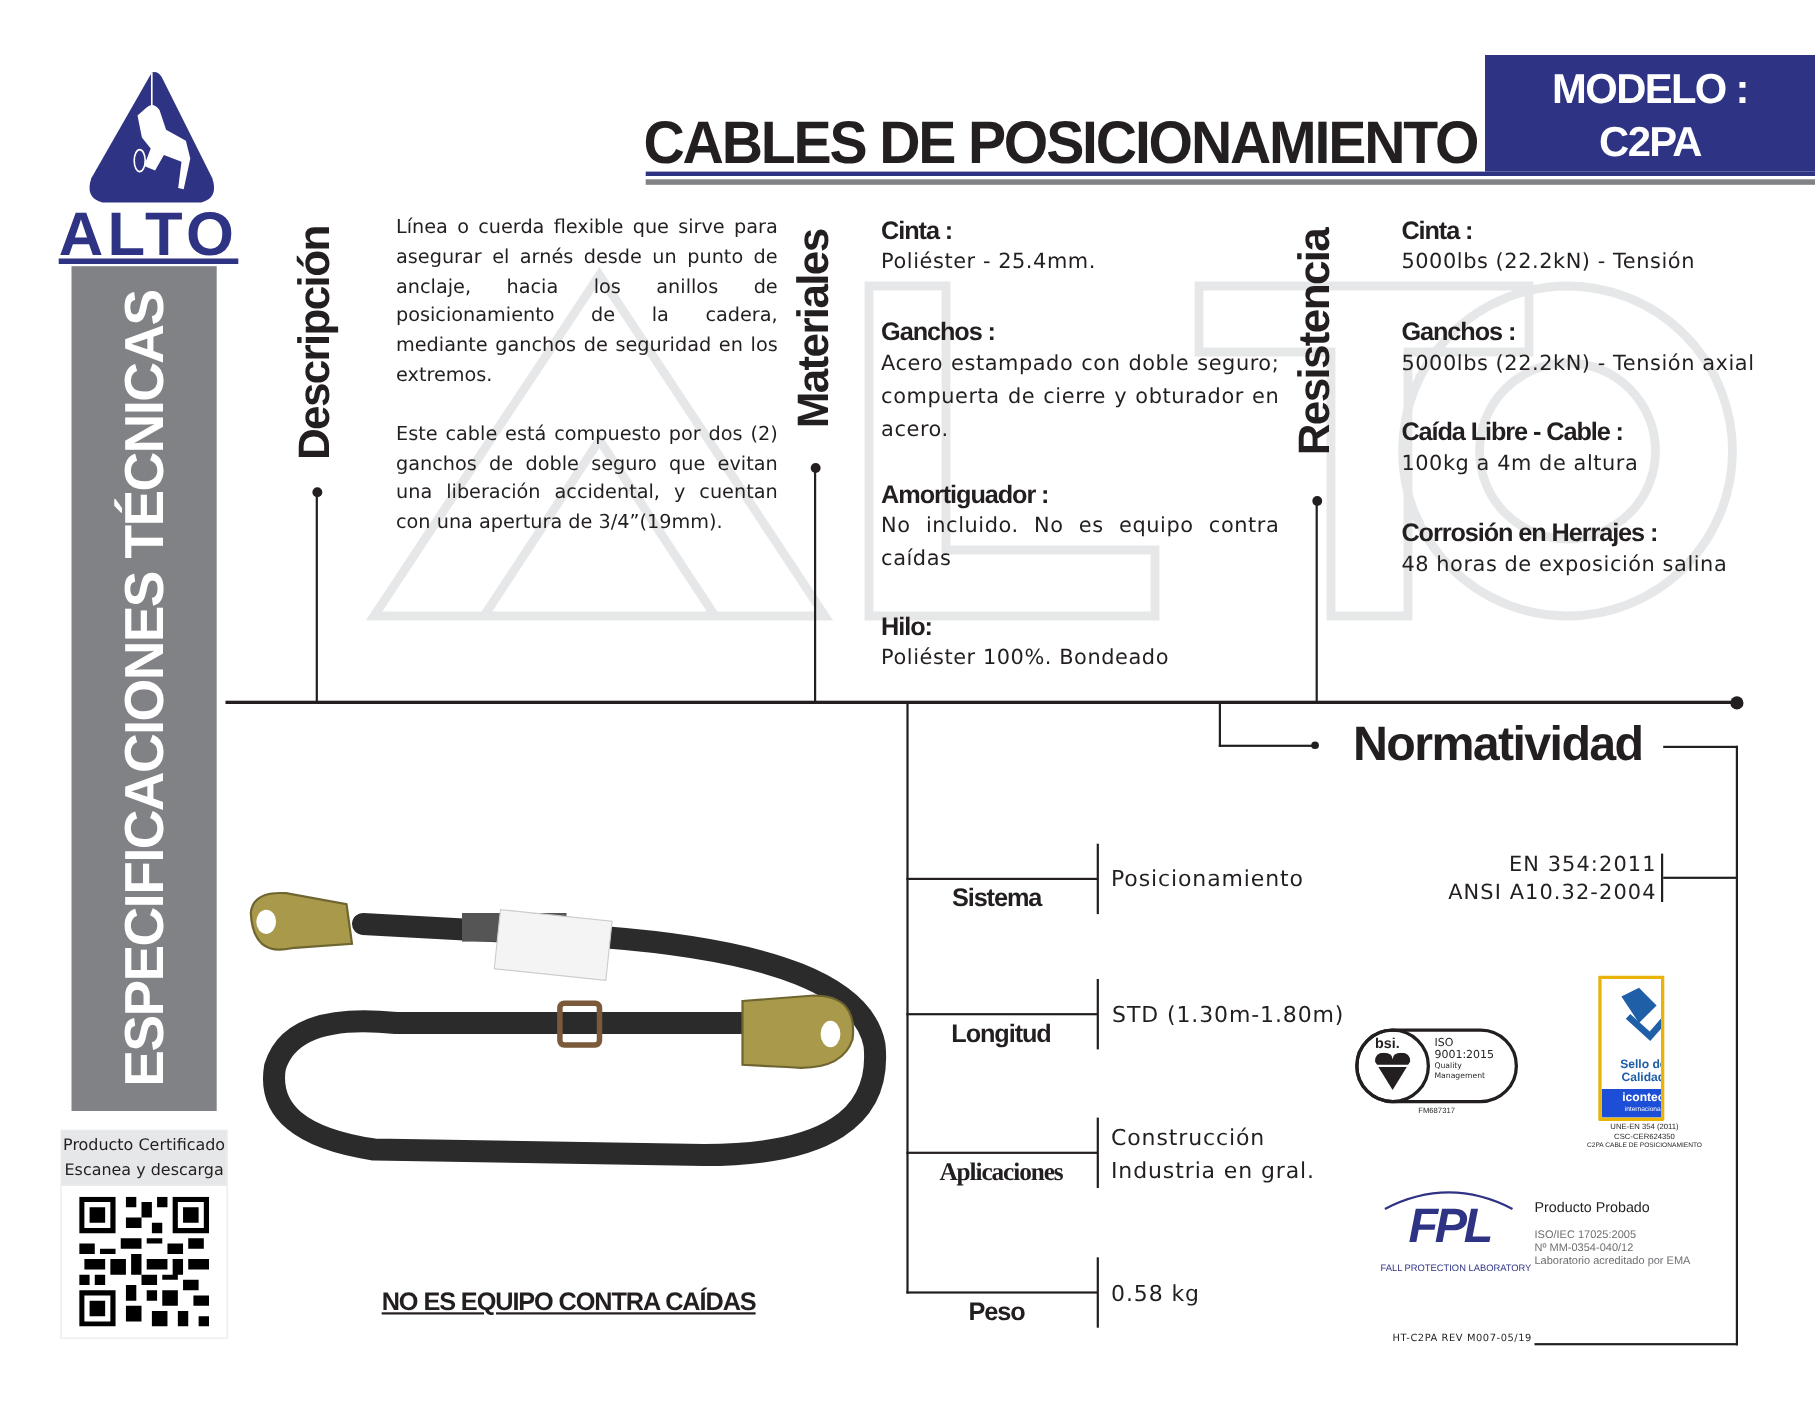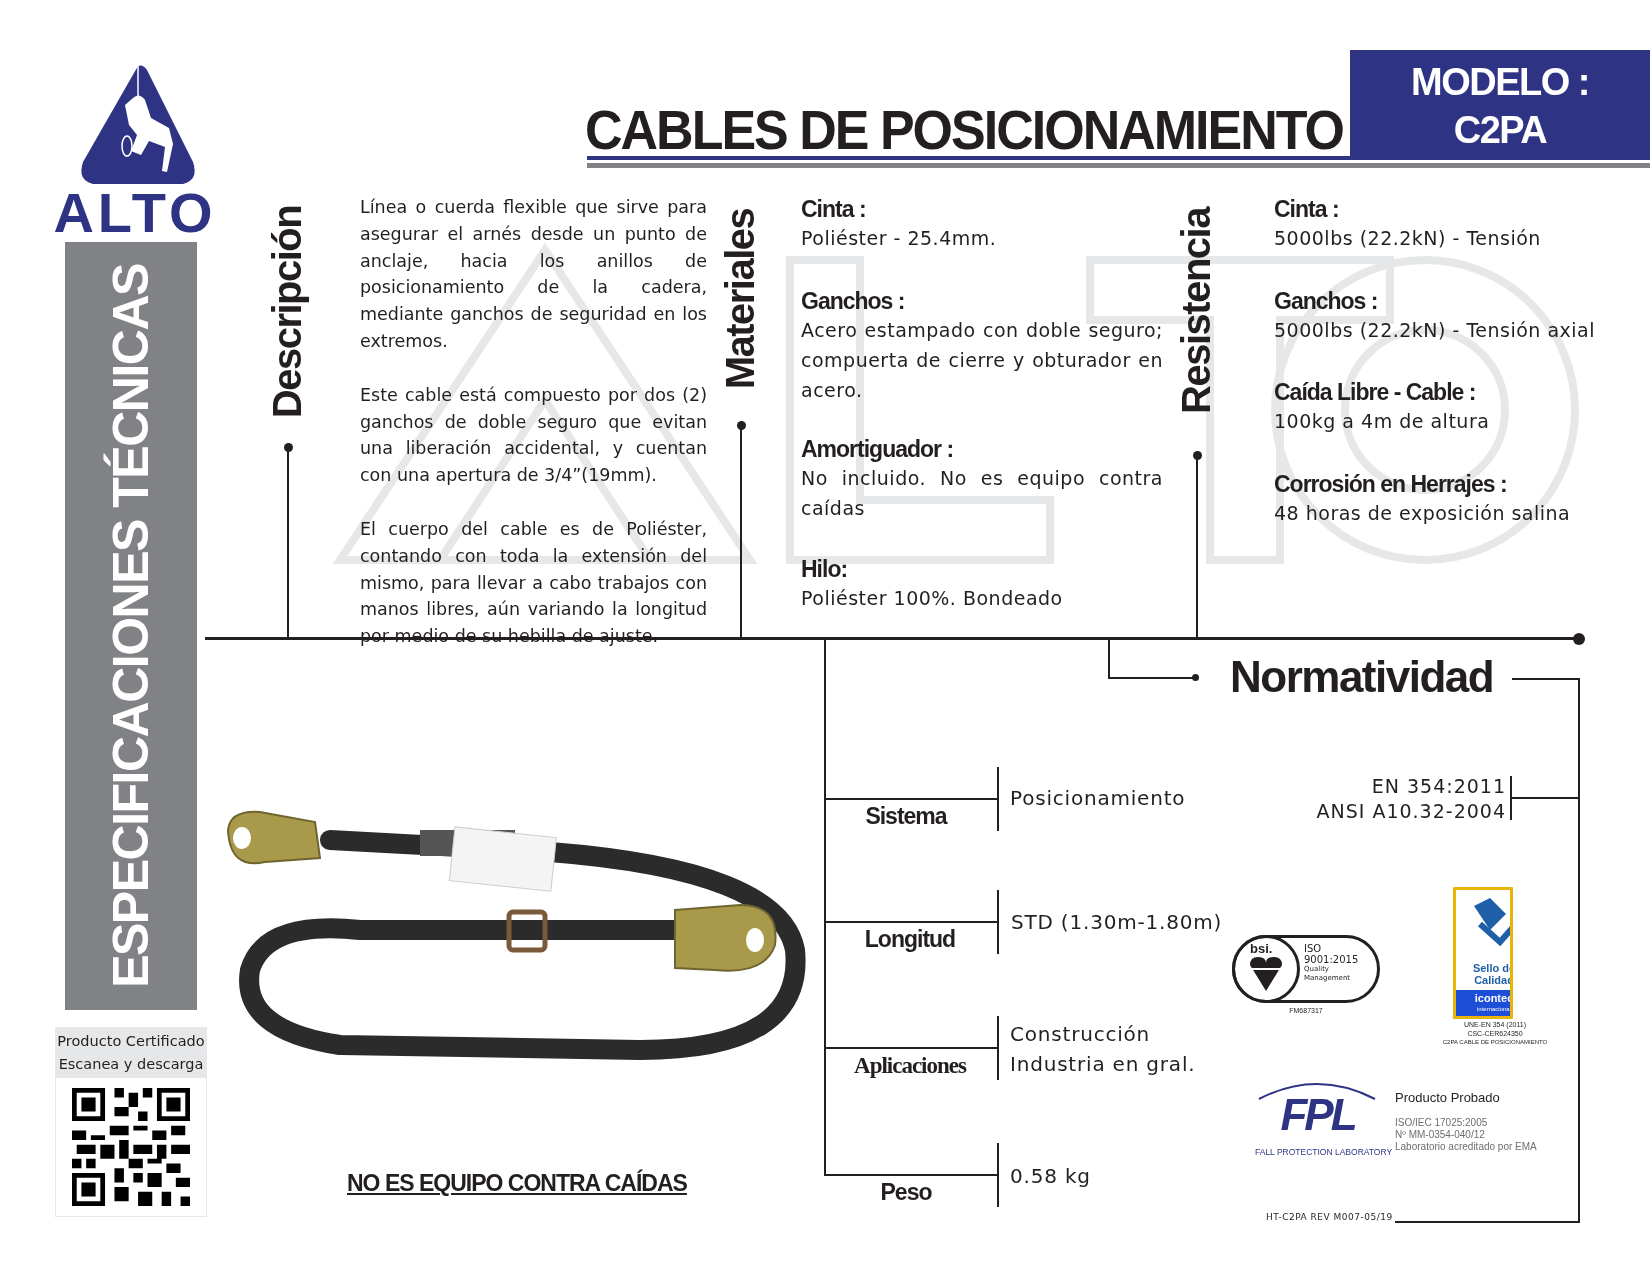--- a/index.html
+++ b/index.html
@@ -54,21 +54,21 @@
   </svg>
 </div>
 
 <div class="abs" style="left:35px;top:62px;width:200px;height:170px;">
   <svg width="200" height="170" viewBox="0 0 200 170">
     <path d="M103 4 Q108 2 112 8 L158 100 Q164 118 148 122 L58 122 Q42 118 48 100 Z" fill="#2e3384"></path>
     <line x1="103" y1="4" x2="103" y2="40" stroke="#fff" stroke-width="1.5"></line>
     <path d="M98 36 q6 -6 12 2 l6 18 l18 10 l4 16 l-6 28 l-5 -1 l3 -24 l-16 -6 l-8 14 l-10 -4 l6 -16 l-8 -10 l-4 -20 z" fill="#fff"></path>
     <ellipse cx="92" cy="84" rx="5" ry="10" fill="none" stroke="#fff" stroke-width="1.5"></ellipse>
   </svg>
-  <div class="abs" style="left:0;top:118px;width:200px;text-align:center;font-size:56px;font-weight:bold;color:#2e3384;letter-spacing:4px;">ALTO</div>
+  <div class="abs" style="left:0;top:118px;width:200px;text-align:center;font-size:56px;font-weight:bold;color:#2e3384;letter-spacing:4px;text-decoration:underline;">ALTO</div>
 </div>
 
 <div class="abs title">CABLES DE POSICIONAMIENTO</div>
 <div class="abs title-rule-blue"></div>
 <div class="abs title-rule-gray"></div>
 <div class="abs model-box">
   <div>MODELO :</div>
   <div>C2PA</div>
 </div>
 
@@ -103,21 +103,20 @@
 <div class="vlabel" style="left:740px;top:299px;">
   <span>Materiales</span>
 </div>
 <div class="vlabel" style="left:1196px;top:311px;">
   <span>Resistencia</span>
 </div>
 
 <div class="abs desc thin">
   <p>Línea o cuerda flexible que sirve para asegurar el arnés desde un punto de anclaje, hacia los anillos de posicionamiento de la cadera, mediante ganchos de seguridad en los extremos.</p>
   <p>Este cable está compuesto por dos (2) ganchos de doble seguro que evitan una liberación accidental, y cuentan con una apertura de 3/4”(19mm).</p>
-  <p>El cuerpo del cable es de Poliéster, contando con toda la extensión del mismo, para llevar a cabo trabajos con manos libres, aún variando la longitud por medio de su hebilla de ajuste.</p>
 </div>
 
 <div class="abs" style="left:801px;top:196px;width:362px;">
   <div style="height:92px;">
     <div class="spec-h">Cinta :</div>
     <div class="spec-v thin">Poliéster - 25.4mm.</div>
   </div>
   <div style="height:148px;">
     <div class="spec-h">Ganchos :</div>
     <div class="spec-v thin">Acero estampado con doble seguro; compuerta de cierre y obturador en acero.</div>

